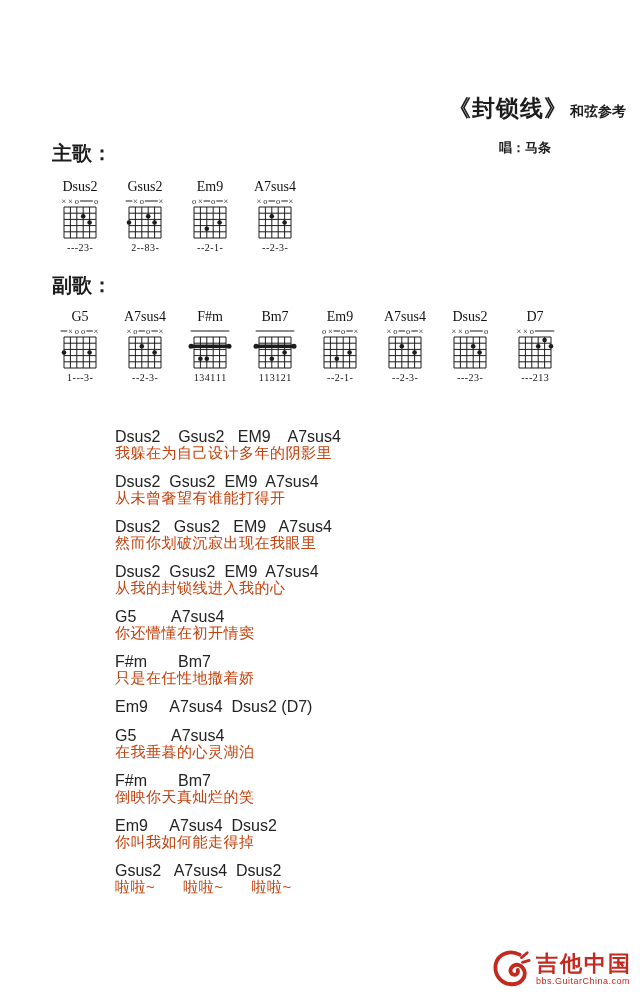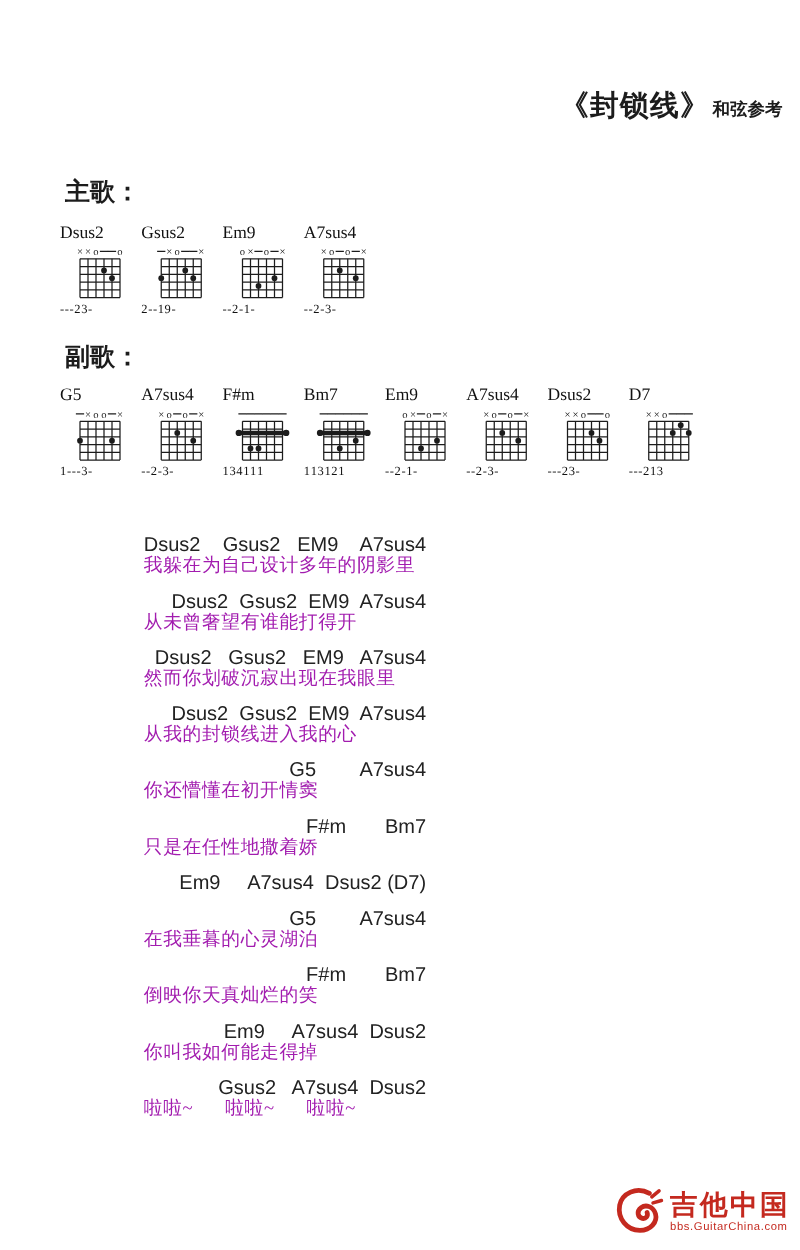--- a/index.html
+++ b/index.html
@@ -1,58 +1,59 @@
 <!DOCTYPE html>
 <html><head>
 <meta charset="utf-8">
 <style>
   html,body{margin:0;padding:0;background:#fff;}
   .page{
     position:relative;width:640px;height:1000px;background:#ffffff;overflow:hidden;
     font-family:"Liberation Sans",sans-serif;color:#1c1c1c;
   }
   
-  .title-block{position:absolute;top:69px;right:14px;text-align:right;white-space:nowrap;}
+  .title-block{position:absolute;top:93px;right:14px;text-align:right;white-space:nowrap;}
   .title-main{font-size:23px;font-weight:700;letter-spacing:1px;}
   .title-sub{font-size:14px;font-weight:700;margin-left:2px;}
   .credits{position:absolute;top:138px;left:482px;font-size:13px;font-weight:700;line-height:19px;white-space:nowrap;}
   .credit-sing{padding-left:17px;}
   
   .section-label{position:absolute;left:52px;font-size:20px;font-weight:700;}
   .verse-label{top:140px;}
   .chorus-label{top:272px;}
   
   .chord-row{position:absolute;left:48px;display:flex;}
   .verse-row{top:179px;}
   .chorus-row{top:309px;}
-  .chord-box{width:64px;margin-right:1px;text-align:left;}
+  .chord-box{width:64px;margin-right:1px;text-align:center;}
   .chord-name{font-family:"Liberation Serif",serif;font-size:14px;line-height:16px;color:#111;}
   .chord-fingering{font-family:"Liberation Serif",serif;font-size:10px;line-height:11px;
                    color:#111;word-spacing:-2px;margin-top:1px;}
   .chord-svg{display:block;margin:0 auto;}
   
   .lyrics{position:absolute;left:115px;top:429px;}
   .stanza{margin-bottom:13px;}
-  .chord-line{font-size:16px;line-height:16px;white-space:pre;color:#222;text-align:right;}
-  .lyric-line{font-size:15px;line-height:16px;letter-spacing:0.5px;white-space:pre;color:#a21caf;font-family:Liberation Serif, serif;}
+  .chord-line{font-size:16px;line-height:16px;white-space:pre;color:#222;}
+  .lyric-line{font-size:15px;line-height:16px;letter-spacing:0.5px;white-space:pre;color:#c2410c;}
   
   .logo{position:absolute;right:8px;bottom:10px;display:flex;align-items:center;}
   .logo-text{margin-left:4px;text-align:left;}
   .logo-name{font-size:22px;font-weight:700;letter-spacing:2px;line-height:24px;}
   .logo-url{font-size:9px;letter-spacing:0.5px;line-height:11px;}
 </style>
 </head>
 <body>
 
 <div class="page">
 
   <div class="title-block">
     <span class="title-main">《封锁线》</span><span class="title-sub">和弦参考</span>
   </div>
   <div class="credits">
+    <div class="credit-sing">唱：马条</div>
   </div>
 
   <div class="section-label verse-label">主歌：</div>
   <div class="section-label chorus-label">副歌：</div>
 
   <div class="chord-row verse-row" id="verse-row">
       <div class="chord-box">
         <div class="chord-name">Dsus2</div>
         <svg class="chord-svg" width="64" height="46" viewBox="0 0 64 46">
           <text x="16" y="9" text-anchor="middle" font-family="&quot;Liberation Serif&quot;,serif" font-size="8.5" fill="#1c1c1c">×</text>
@@ -96,21 +97,21 @@
           <line x1="16" y1="12" x2="48" y2="12" stroke="#1c1c1c" stroke-width="1"></line>
           <line x1="16" y1="18.2" x2="48" y2="18.2" stroke="#1c1c1c" stroke-width="1"></line>
           <line x1="16" y1="24.4" x2="48" y2="24.4" stroke="#1c1c1c" stroke-width="1"></line>
           <line x1="16" y1="30.6" x2="48" y2="30.6" stroke="#1c1c1c" stroke-width="1"></line>
           <line x1="16" y1="36.8" x2="48" y2="36.8" stroke="#1c1c1c" stroke-width="1"></line>
           <line x1="16" y1="43" x2="48" y2="43" stroke="#1c1c1c" stroke-width="1"></line>
           <circle cx="16" cy="27.5" r="2.3" fill="#1c1c1c"></circle>
           <circle cx="35.2" cy="21.3" r="2.3" fill="#1c1c1c"></circle>
           <circle cx="41.6" cy="27.5" r="2.3" fill="#1c1c1c"></circle>
         </svg>
-        <div class="chord-fingering">2 - - 1 9 -</div>
+        <div class="chord-fingering">2 - - 8 3 -</div>
       </div>
       <div class="chord-box">
         <div class="chord-name">Em9</div>
         <svg class="chord-svg" width="64" height="46" viewBox="0 0 64 46">
           <text x="16" y="9" text-anchor="middle" font-family="&quot;Liberation Serif&quot;,serif" font-size="8.5" fill="#1c1c1c">o</text>
           <text x="22.4" y="9" text-anchor="middle" font-family="&quot;Liberation Serif&quot;,serif" font-size="8.5" fill="#1c1c1c">×</text>
           <line x1="25.5" y1="6" x2="32.1" y2="6" stroke="#1c1c1c" stroke-width="1"></line>
           <text x="35.2" y="9" text-anchor="middle" font-family="&quot;Liberation Serif&quot;,serif" font-size="8.5" fill="#1c1c1c">o</text>
           <line x1="38.300000000000004" y1="6" x2="44.9" y2="6" stroke="#1c1c1c" stroke-width="1"></line>
           <text x="48" y="9" text-anchor="middle" font-family="&quot;Liberation Serif&quot;,serif" font-size="8.5" fill="#1c1c1c">×</text>

